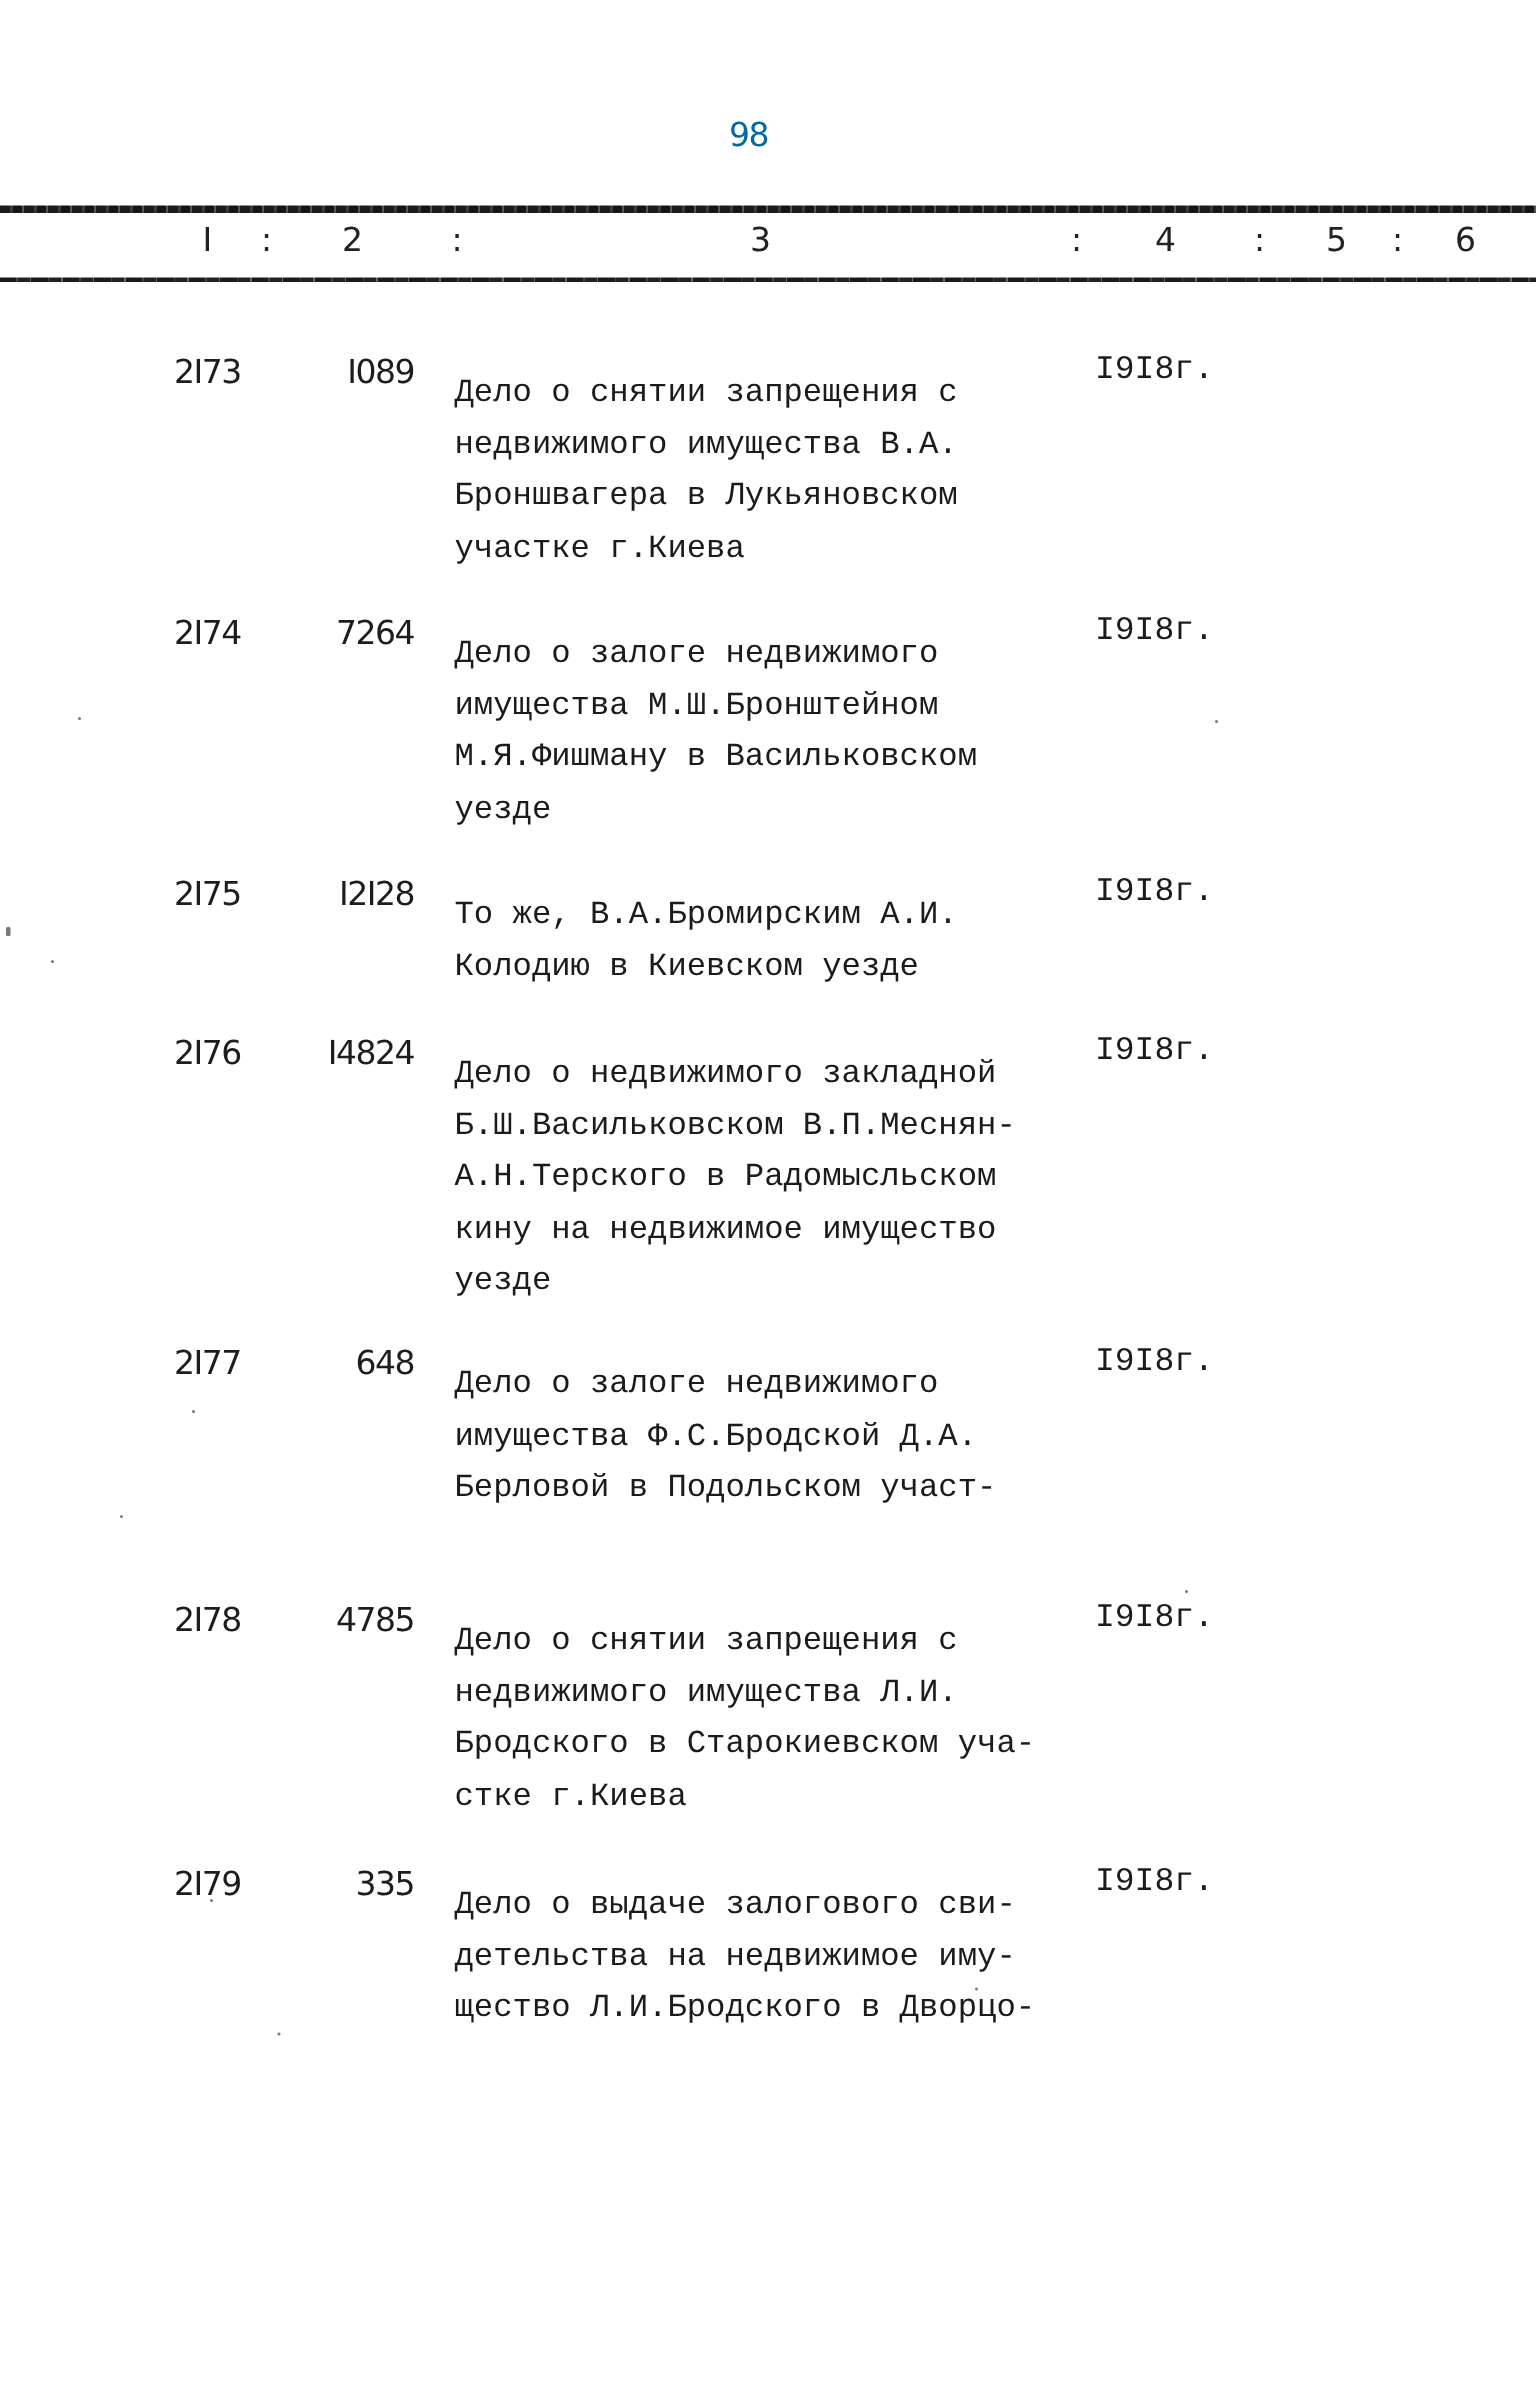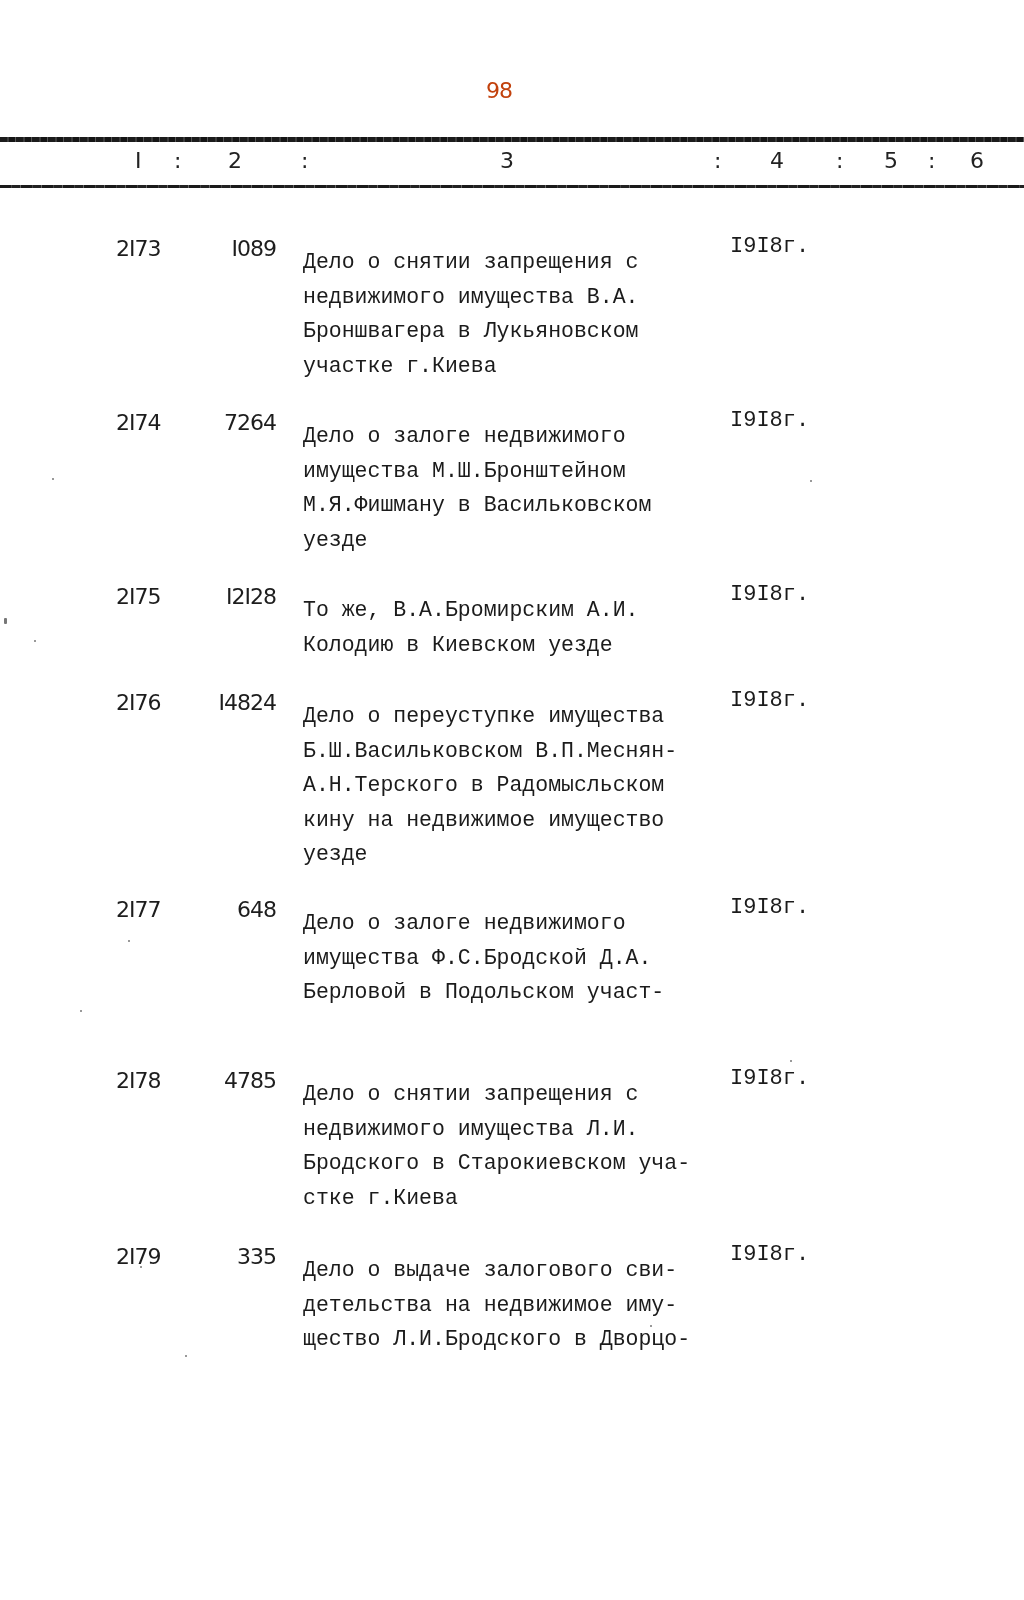--- a/index.html
+++ b/index.html
@@ -15,21 +15,21 @@
       font-family: "Liberation Mono", "DejaVu Sans Mono", monospace;
       color: #1a1a1a;
     }
     .page-number {
       position: absolute;
       top: 78px;
       left: 486px;
       font-family: "DejaVu Sans", sans-serif;
       font-size: 22px;
       letter-spacing: -1px;
-      color: #c2410c;
+      color: #0369a1;
       text-align: center;
     }
     .rule-top {
       position: absolute;
       top: 137px;
       left: 0;
       width: 1024px;
       height: 5px;
       background: repeating-linear-gradient(90deg, #1c1c1c 0 7px, #3a3a3a 7px 9px, #151515 9px 15px, #555 15px 16px);
     }
@@ -174,21 +174,21 @@
       <span class="line">То же, В.А.Бромирским А.И.</span>
       <span class="line">Колодию в Киевском уезде</span>
     </div>
     <span class="rec-year">I9I8г.</span>
   </div>
 
   <div class="record" style="top:690px">
     <span class="rec-num">2I76</span>
     <span class="rec-code">I4824</span>
     <div class="rec-title">
-      <span class="line">Дело о переуступке имущества</span>
+      <span class="line">Дело о недвижимого закладной</span>
       <span class="line">Б.Ш.Васильковском В.П.Меснян-</span>
       <span class="line">А.Н.Терского в Радомысльском</span>
       <span class="line">кину на недвижимое имущество</span>
       <span class="line">уезде</span>
     </div>
     <span class="rec-year">I9I8г.</span>
   </div>
 
   <div class="record" style="top:897px">
     <span class="rec-num">2I77</span>

